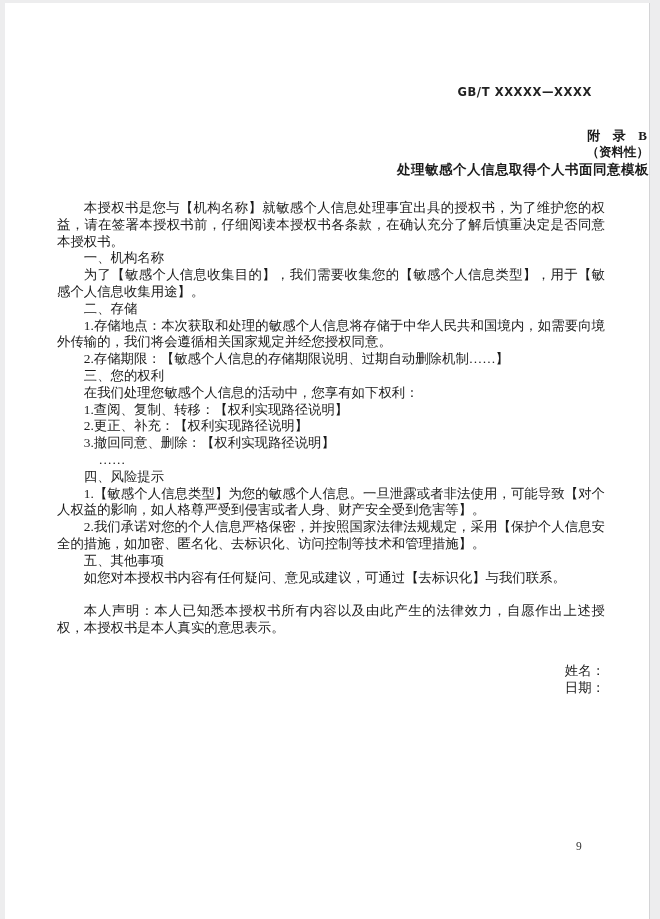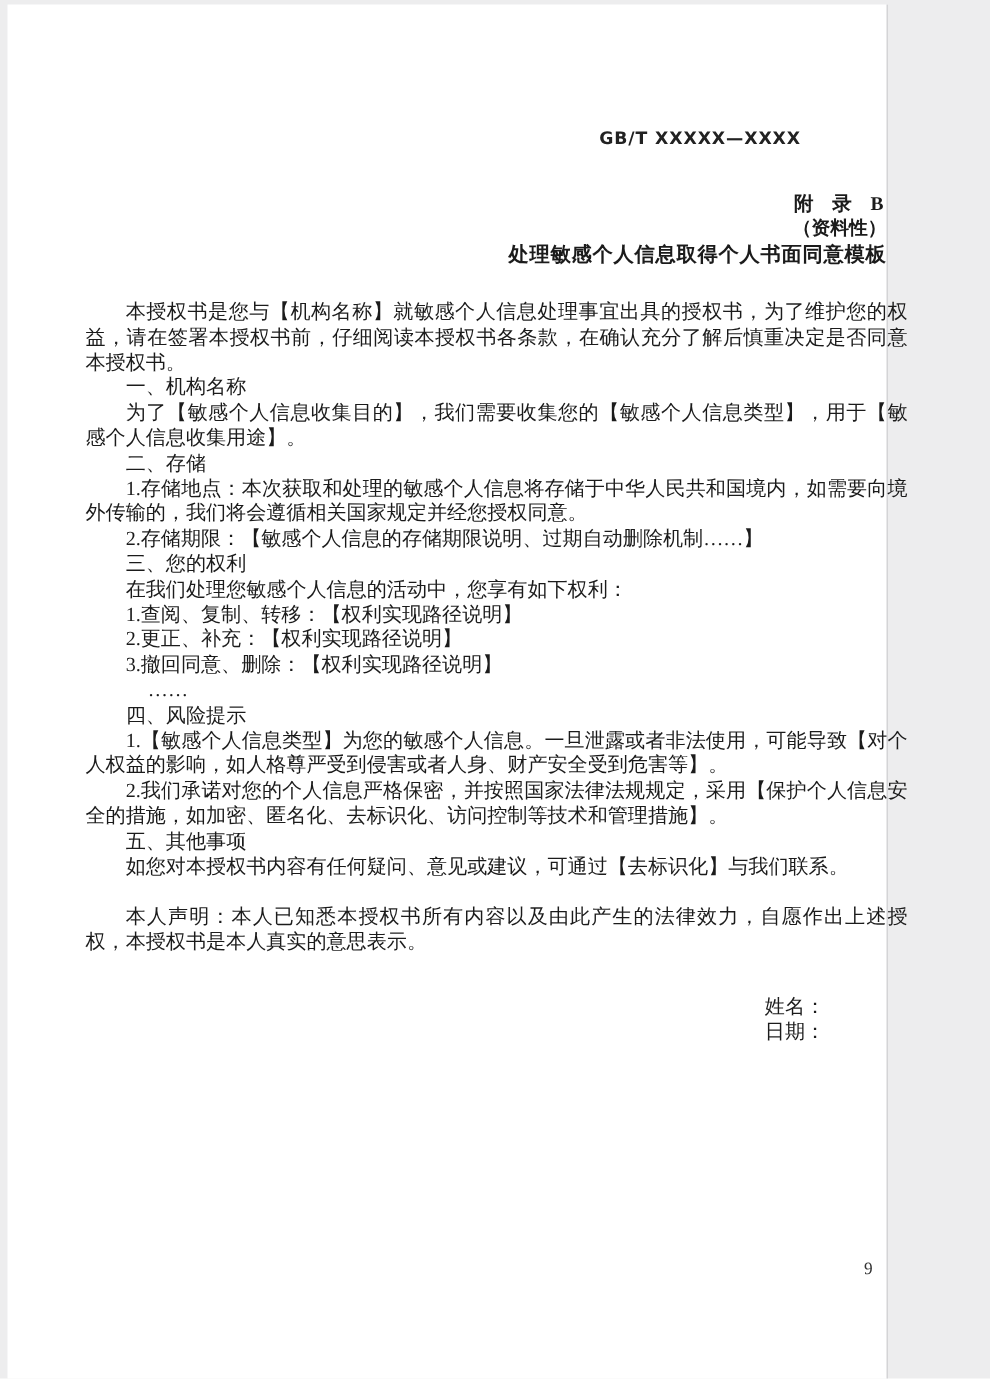--- a/index.html
+++ b/index.html
@@ -10,21 +10,21 @@
     background: #ededee;
     position: relative;
     overflow: hidden;
     font-family: "Liberation Serif", "DejaVu Serif", serif;
     color: #1b1b1b;
   }
   .page {
     position: absolute;
     left: 5px;
     top: 3px;
-    width: 587px;
+    width: 645px;
     height: 916px;
     background: #ffffff;
     border-right: 1px solid #d4d4d6;
   }
   .std-header {
     position: absolute;
     top: 82px;
     right: 57px;
     font-family: "DejaVu Sans", "Liberation Sans", sans-serif;
     font-weight: bold;
@@ -74,21 +74,21 @@
   .body-text p.ellipsis-line {
     text-indent: 3.1em;
     text-align: left;
   }
   .body-text p.declaration {
     margin-top: 16.8px;
   }
   .signature {
     margin-top: 26px;
     margin-left: 398px;
-    text-align: center;
+    text-align: right;
   }
   .signature div {
     line-height: 16.8px;
   }
   .page-number {
     position: absolute;
     top: 837px;
     left: 571px;
     font-size: 11.5px;
     color: #333;

